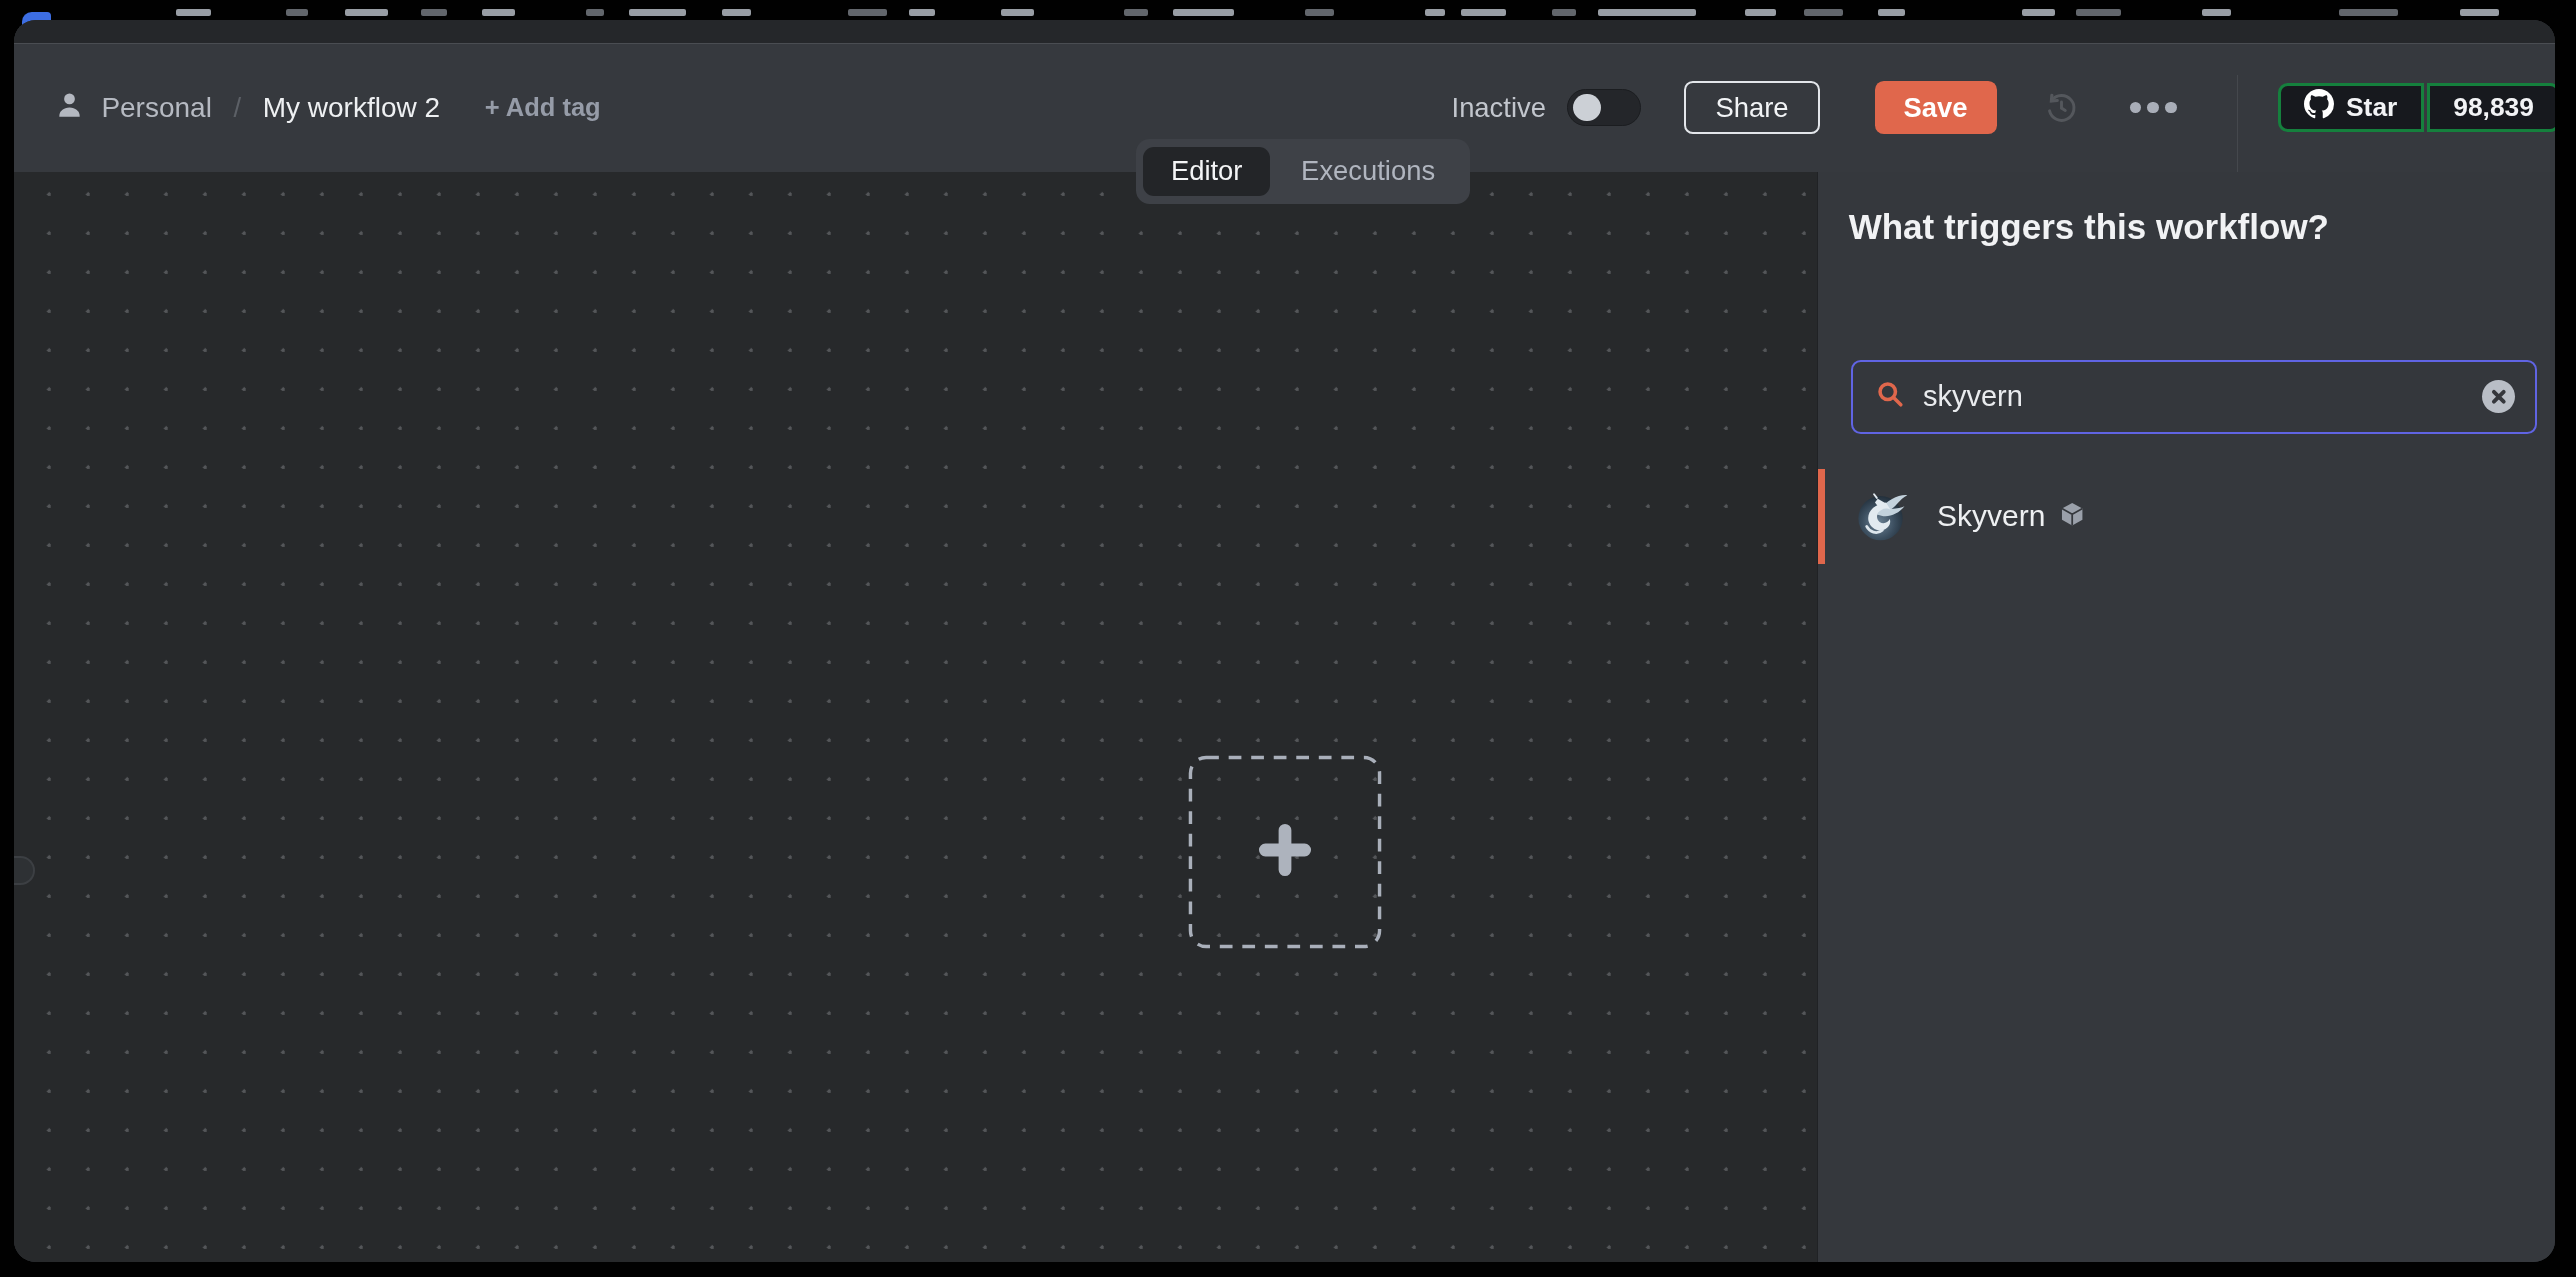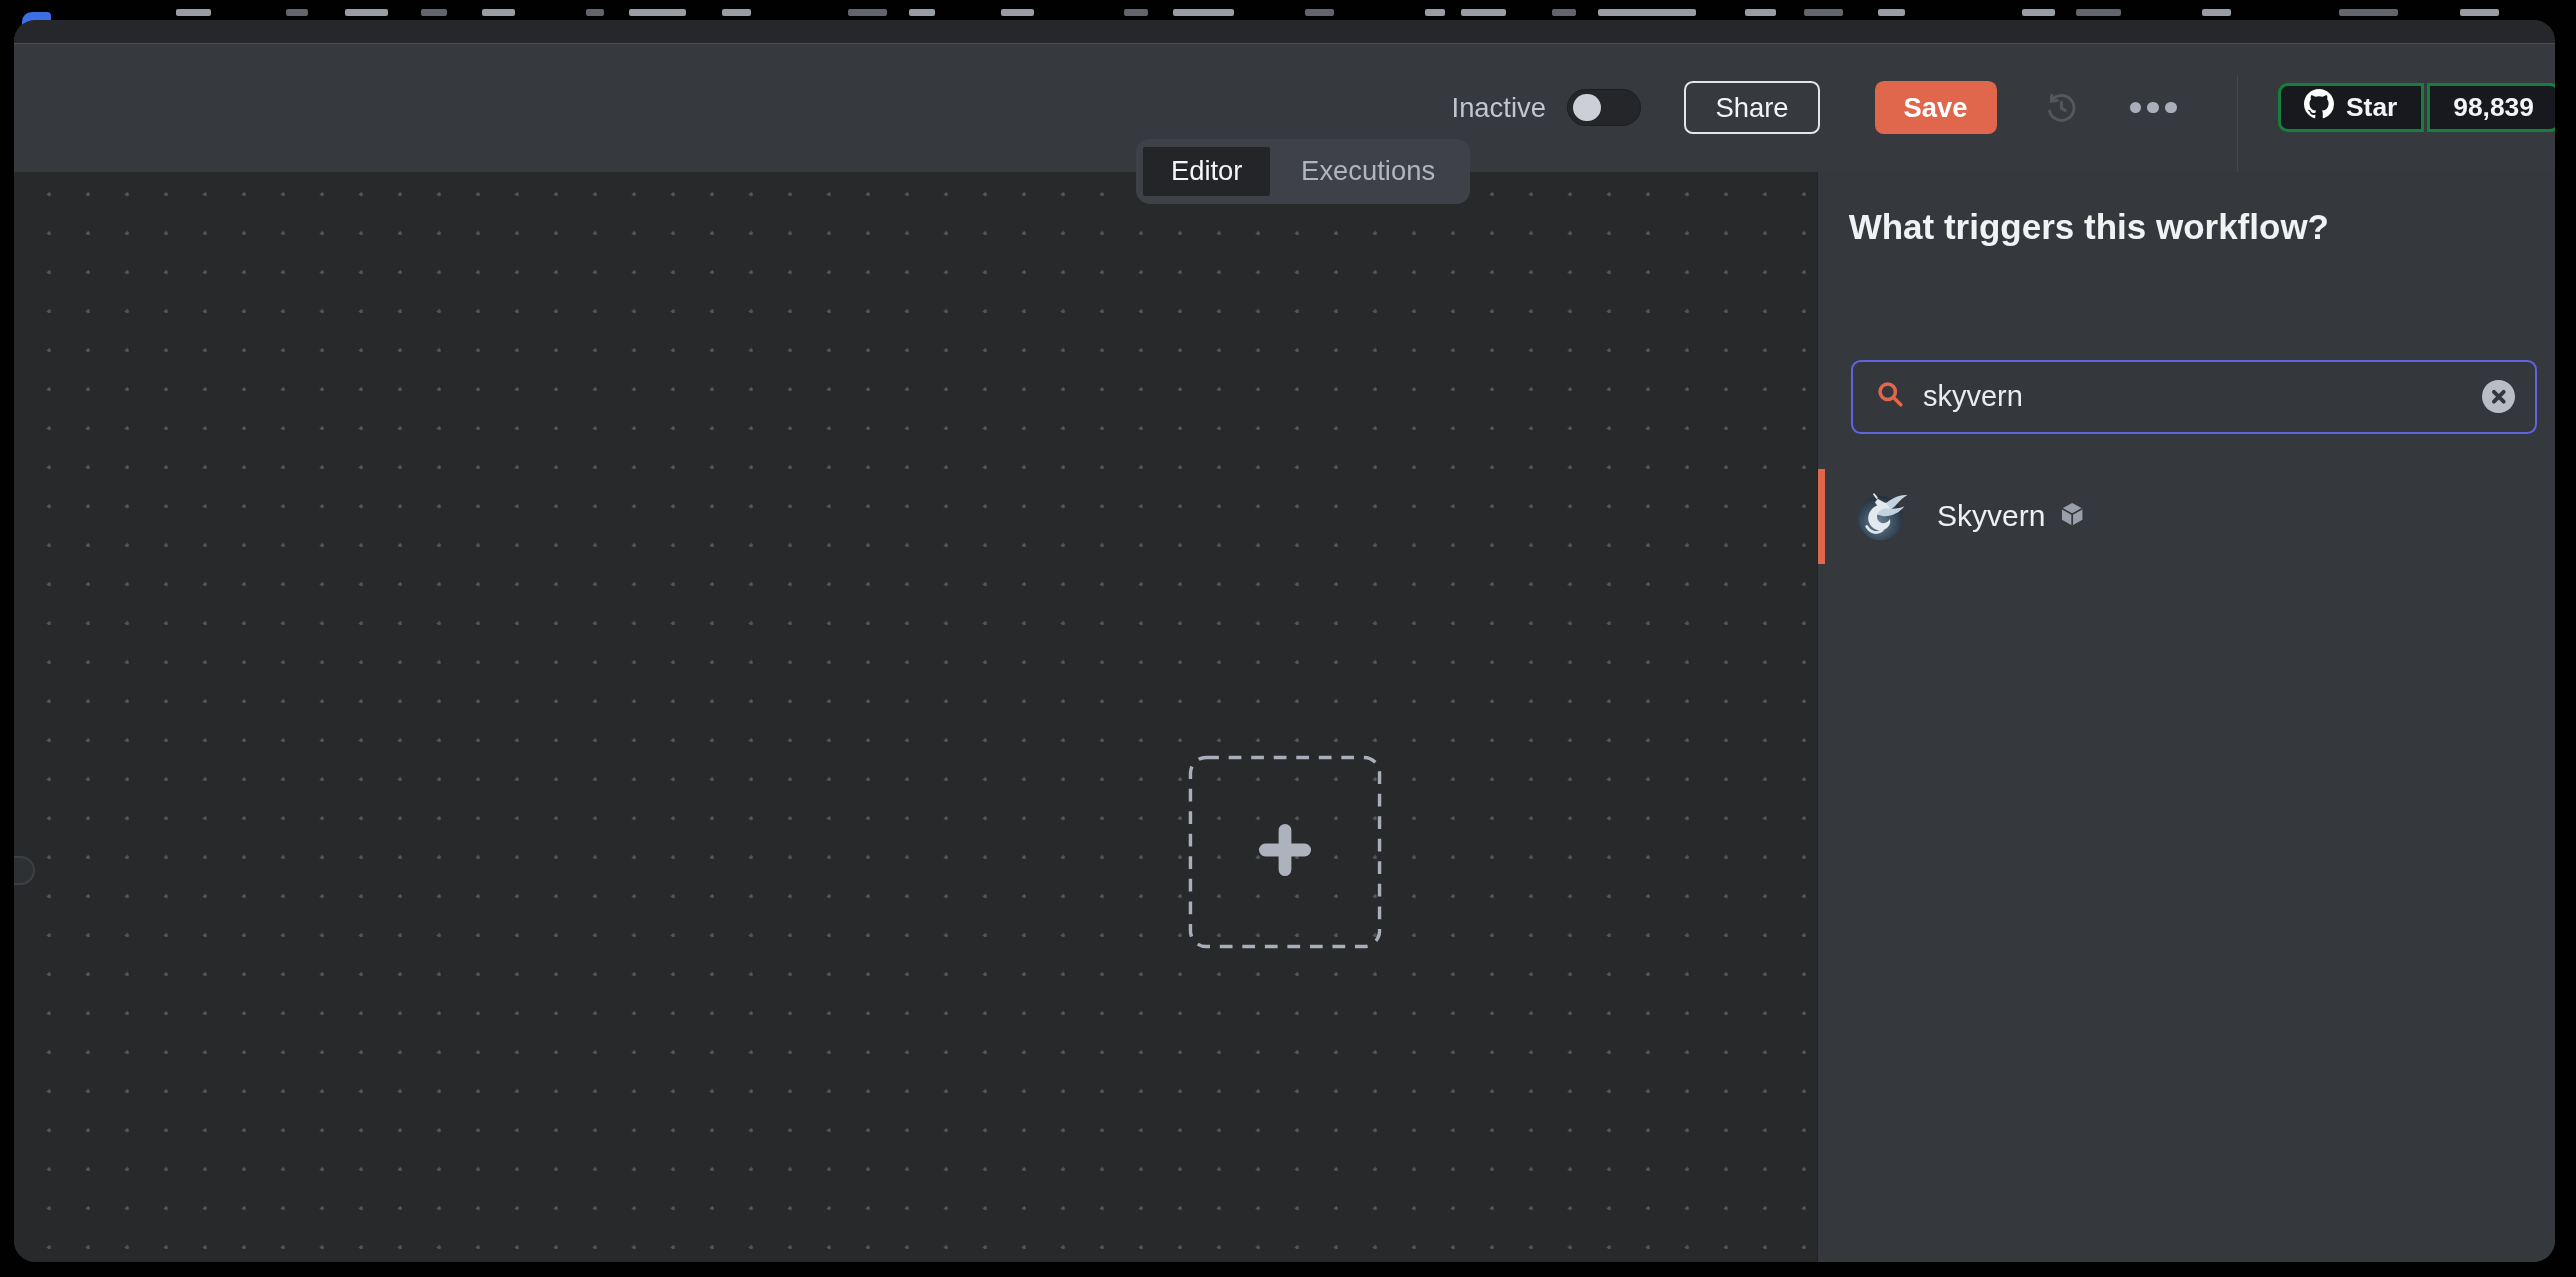--- a/index.html
+++ b/index.html
@@ -45,21 +45,21 @@
   .github { position:absolute; left:2264px; top:39px; height:49px; display:flex; gap:2.9px; }
   .gh-seg { display:flex; align-items:center; background:#17191e; border:3px solid #15803d;
             color:#f2f3f5; font-size:26.4px; font-weight:700; padding:0 23.5px; cursor:pointer; }
   .gh-star { border-radius:9.8px 0 0 9.8px; gap:11.8px; }
   .gh-count { border-radius:0 9.8px 9.8px 0; }
 
   
   .view-tabs { position:absolute; left:1122px; top:119px; height:65px; background:#3e4147; border-radius:13.7px;
                display:flex; align-items:center; padding:0 7.8px; gap:3.9px; z-index:5; }
   .view-tab { height:49px; display:flex; align-items:center; padding:0 27.4px; font-size:27.4px;
-              color:#b0b5bf; border-radius:2px; cursor:pointer; }
+              color:#b0b5bf; border-radius:11px; cursor:pointer; }
   .view-tab.active { background:#232528; color:#f4f5f6; font-weight:500; }
 
   
   .canvas { position:absolute; left:0; top:152px; width:1803px; height:1090px; background:#27292b;
             background-image:radial-gradient(circle, #545659 2px, transparent 2px);
             background-size:39px 39px; background-position:15.7px 2.9px; }
   .edge-bump { position:absolute; left:-3.9px; top:684px; width:25.5px; height:29px;
                background:#2e3134; border:2px solid #3c3f43; border-left:none; border-radius:0 15.7px 15.7px 0; }
   .plus-box { position:absolute; left:1174px; top:583px; width:194px; height:194px; cursor:pointer; }
   .plus-box svg.frame { position:absolute; left:0; top:0; }
@@ -118,20 +118,32 @@
 <span class="tab-frag" style="left:2202px;width:29px;"></span>
 <span class="tab-frag dim" style="left:2339px;width:59px;"></span>
 <span class="tab-frag" style="left:2460px;width:39px;"></span>
 <span class="blue-frag"></span>
 
 <div class="window">
   <div class="tabstrip"></div>
   <div class="topline"></div>
 
   <div class="app-header">
+    <div class="breadcrumb">
+      <span>
+        <svg width="33" height="33" viewBox="0 0 24 24">
+          <circle cx="12" cy="7.2" r="3.9" fill="#b4b8c0"></circle>
+          <path d="M12 13.4c-4.3 0-7.4 2.7-7.4 6.1v.7h14.8v-.7c0-3.4-3.1-6.1-7.4-6.1z" fill="#b4b8c0"></path>
+        </svg>
+      </span>
+      <span class="crumb-project">Personal</span>
+      <span class="crumb-sep">/</span>
+      <span class="crumb-title">My workflow 2</span>
+      <span class="add-tag">+ Add tag</span>
+    </div>
 
     <div class="header-right">
       <span class="inactive-label">Inactive</span>
       <div class="toggle">
           <div class="knob"></div>
         </div>
       <button class="btn-share">Share</button>
       <button class="btn-save">Save</button>
       <div class="icon-btn history-btn">
         <svg width="35" height="35" viewBox="0 0 24 24" fill="none" stroke="#54575c" stroke-width="2" stroke-linecap="round">

